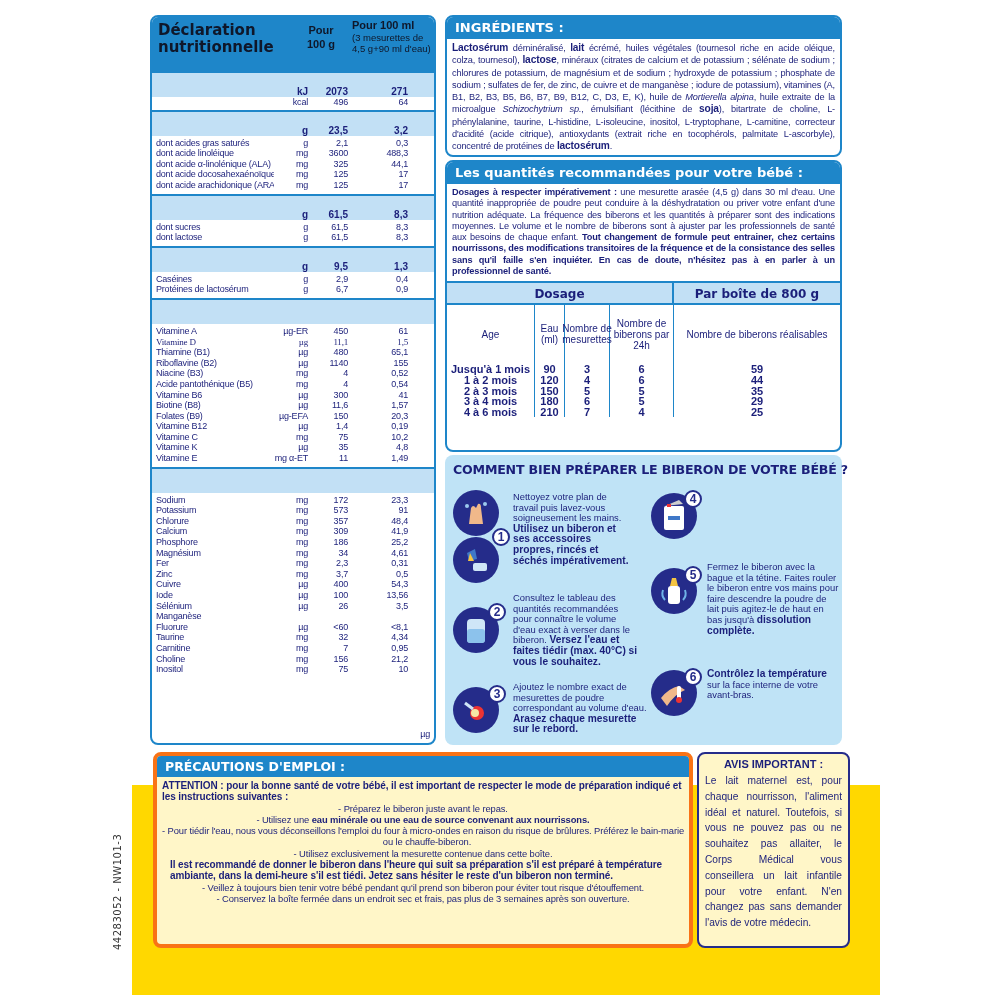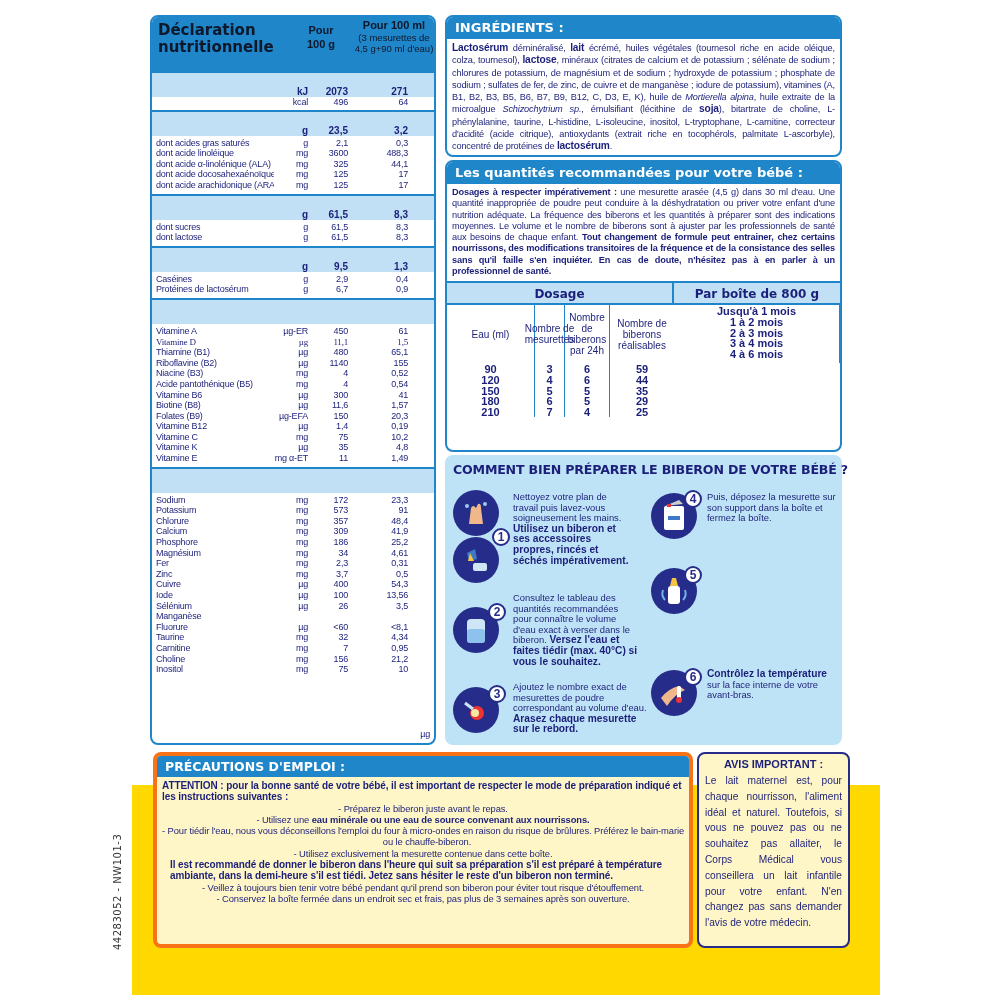--- a/index.html
+++ b/index.html
@@ -21,21 +21,21 @@
     font-family: "Liberation Sans", sans-serif;
   }
   .nutri-head {
     background: #1e86c9; color: #0f172a; height: 56px; position: relative;
   }
   .nutri-head .t {
     position: absolute; left: 6px; top: 5px; font-weight: bold; font-size: 15px; line-height: 17px; width: 130px;
     font-family: "DejaVu Sans", sans-serif;
   }
   .nutri-head .c1 { position: absolute; left: 150px; top: 6px; width: 38px; text-align: center; font-size: 11px; font-weight: bold; line-height: 14px; }
-  .nutri-head .c2 { position: absolute; left: 200px; top: 3px; width: 84px; text-align: center; font-size: 9.5px; line-height: 11.5px; }
+  .nutri-head .c2 { position: absolute; left: 200px; top: 3px; width: 84px; text-align: left; font-size: 9.5px; line-height: 11.5px; }
   .nutri-head .c2 b { font-size: 11px; }
 
   .grp-head {
     background: #c2e0f5; font-weight: bold; font-size: 10px; height: 14px; line-height: 14px;
     display: flex; padding: 12px 4px; border-top: 2px solid #1e86c9;
   }
   .row {
     display: flex; font-size: 9px; line-height: 8.8px; padding: 0 4px; height: 8.8px; letter-spacing: -0.2px;
   }
   .row .lbl, .grp-head .lbl { flex: 0 0 118px; white-space: nowrap; overflow: hidden; }
@@ -415,20 +415,21 @@
 </div>
 
 <div class="panel qty">
   <div class="panel-title">Les quantités recommandées pour votre bébé :</div>
   <div class="intro">
     <b>Dosages à respecter impérativement :</b><span> une mesurette arasée (4,5 g) dans 30 ml d'eau. Une quantité inappropriée de poudre peut conduire à la déshydratation ou priver votre enfant d'une nutrition adéquate. La fréquence des biberons et les quantités à préparer sont des indications moyennes. Le volume et le nombre de biberons sont à ajuster par les professionnels de santé aux besoins de chaque enfant. </span><b>Tout changement de formule peut entrainer, chez certains nourrissons, des modifications transitoires de la fréquence et de la consistance des selles sans qu'il faille s'en inquiéter. En cas de doute, n'hésitez pas à en parler à un professionnel de santé.</b>
   </div>
   <div class="dtable">
     <div class="h1 dos">Dosage</div>
     <div class="h1 par">Par boîte de 800 g</div>
+    <div class="h2">Age</div>
     <div class="h2">Eau (ml)</div>
     <div class="h2">Nombre de mesurettes</div>
     <div class="h2">Nombre de biberons par 24h</div>
     <div class="h2" style="border-right:none">Nombre de biberons réalisables</div>
     <div class="cell" style="white-space:pre-line">Jusqu'à 1 mois
 1 à 2 mois
 2 à 3 mois
 3 à 4 mois
 4 à 6 mois</div>
     <div class="cell" style="white-space:pre-line">90
@@ -501,33 +502,33 @@
 
   <div class="step-icon" style="left:206px;top:38px;">
     <svg width="30" height="32" viewBox="0 0 30 32">
         <rect x="5" y="6" width="20" height="24" rx="2" fill="#fff"></rect>
         <rect x="9" y="16" width="12" height="4" fill="#3f78c8"></rect>
         <path d="M6 6 L20 0 L24 4 Z" fill="#ccc"></path>
         <rect x="8" y="4" width="4" height="3" fill="#e33"></rect>
       </svg>
   </div>
   <div class="step-num" style="left:239px;top:35px;">4</div>
-  <div class="step" style="left:262px;top:37px;width:130px;">
-    <span>Puis, déposez la mesurette sur son support dans la boîte et fermez la boîte.</span>
-  </div>
 
   <div class="step-icon" style="left:206px;top:113px;">
     <svg width="30" height="30" viewBox="0 0 30 30">
         <path d="M13 2 L17 2 L19 10 L11 10 Z" fill="#f5c542"></path>
         <rect x="9" y="10" width="12" height="18" rx="3" fill="#fff"></rect>
         <path d="M4 14 Q2 20 6 24" stroke="#6fb3e8" stroke-width="2" fill="none"></path>
         <path d="M26 14 Q28 20 24 24" stroke="#6fb3e8" stroke-width="2" fill="none"></path>
       </svg>
   </div>
   <div class="step-num" style="left:239px;top:111px;">5</div>
+  <div class="step" style="left:262px;top:107px;width:132px;">
+    <span>Fermez le biberon avec la bague et la tétine. Faites rouler le biberon entre vos mains pour faire descendre la poudre de lait puis agitez-le de haut en bas jusqu'à </span><b style="font-size:10.2px">dissolution complète.</b>
+  </div>
 
   <div class="step-icon" style="left:206px;top:215px;">
     <svg width="30" height="30" viewBox="0 0 30 30">
         <path d="M2 20 Q10 10 20 8 L26 12 Q16 16 8 28 Z" fill="#f0b88a"></path>
         <rect x="18" y="8" width="4" height="14" rx="2" fill="#fff"></rect>
         <circle cx="20" cy="22" r="3" fill="#e33"></circle>
       </svg>
   </div>
   <div class="step-num" style="left:239px;top:213px;">6</div>
   <div class="step" style="left:262px;top:214px;width:130px;">

